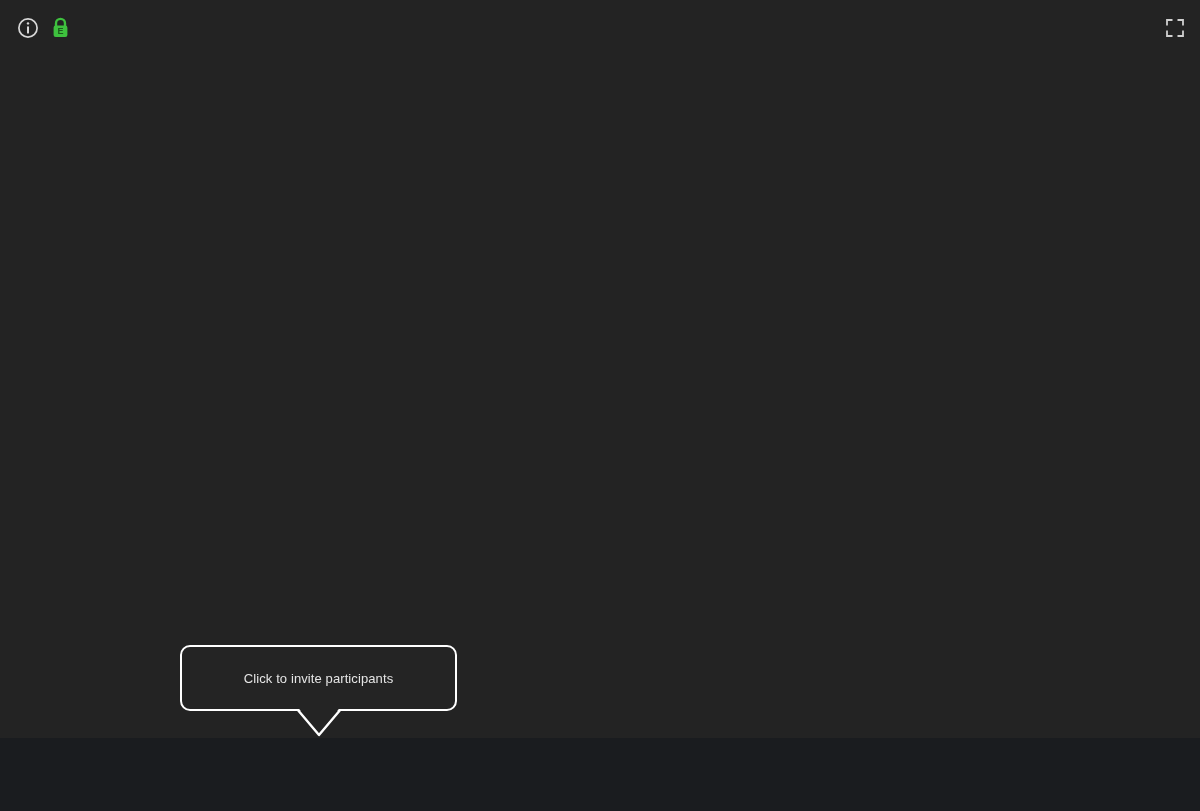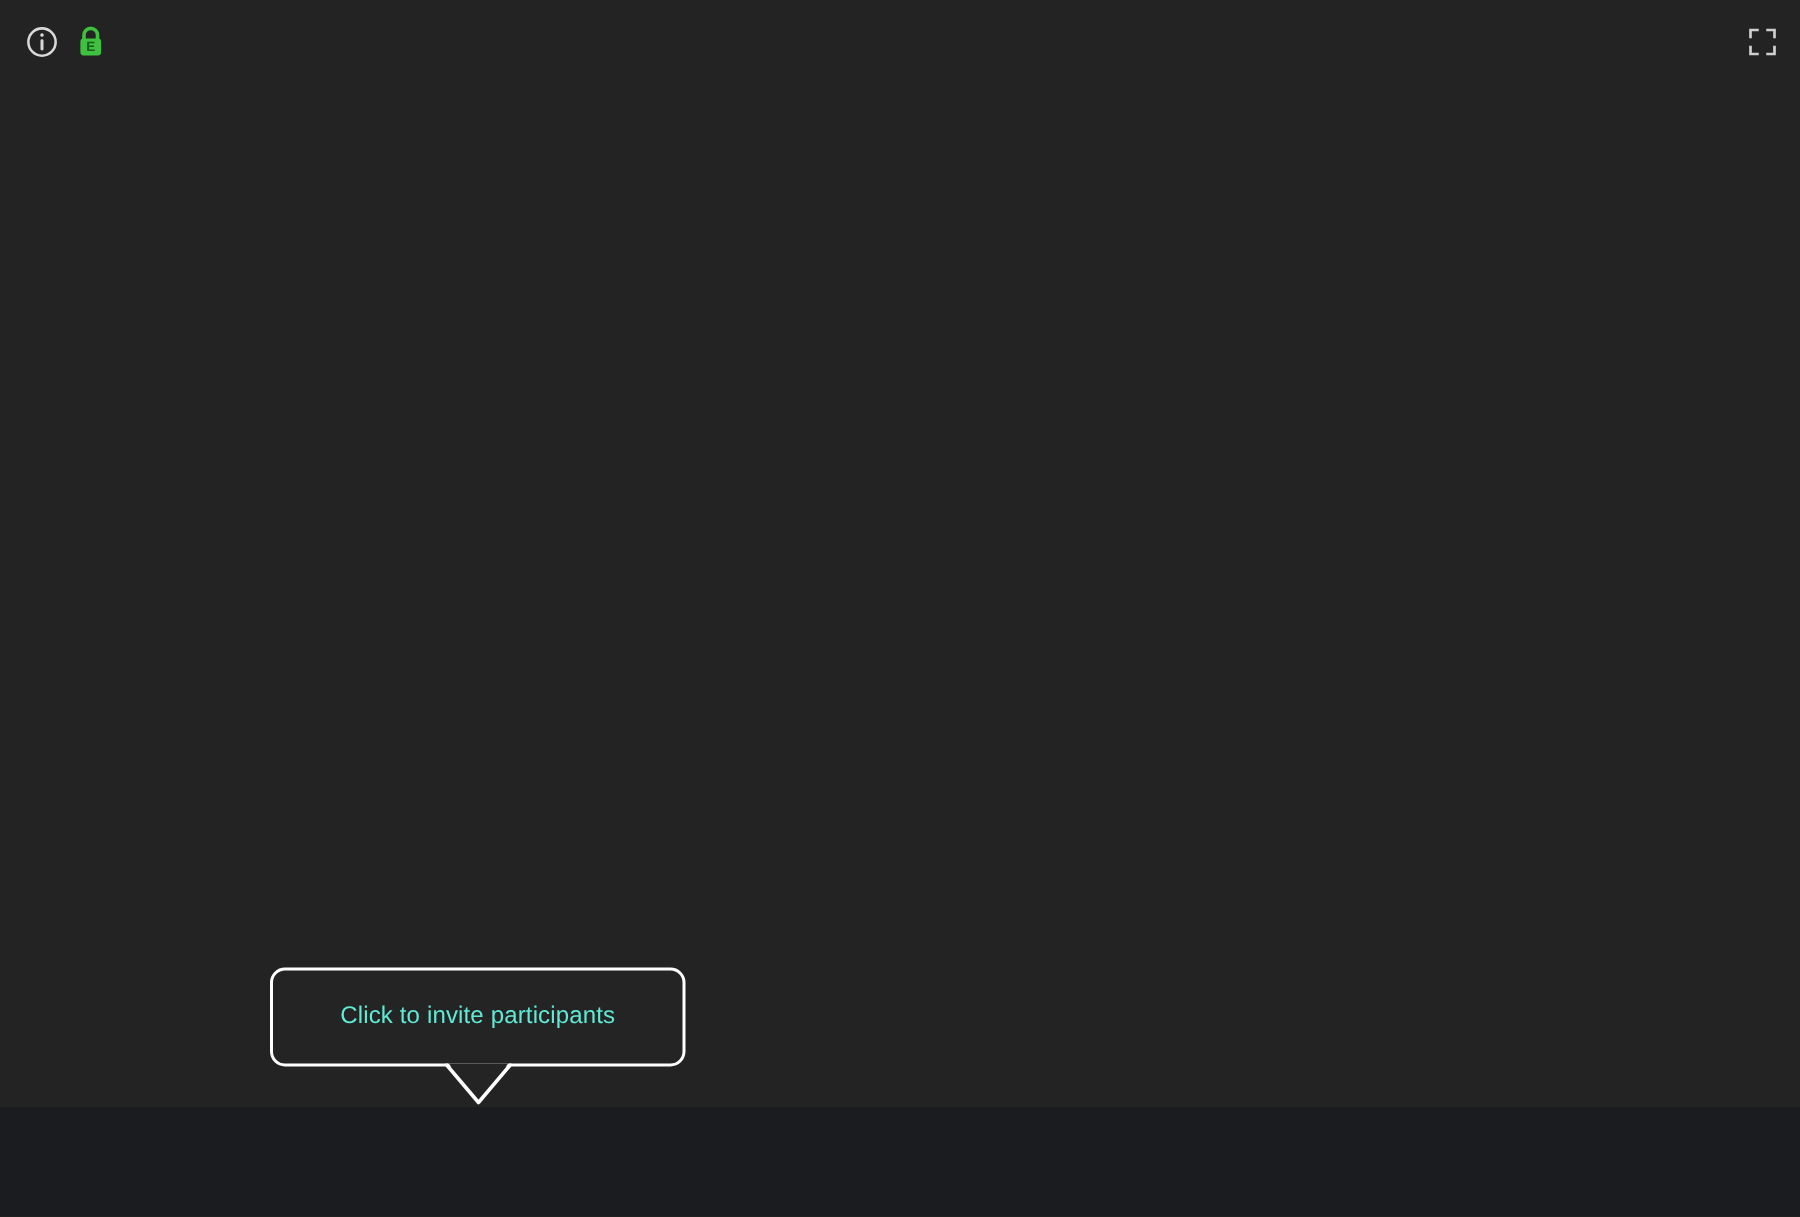--- a/index.html
+++ b/index.html
@@ -79,22 +79,22 @@
     background: #242424;
     border: 2px solid #ffffff;
     border-radius: 10px;
     display: flex;
     align-items: center;
     justify-content: center;
     z-index: 30;
   }
 
   #invite-tooltip .tip-text {
-    color: #5eead4;
-    font-size: 16px;
+    color: #e5e5e5;
+    font-size: 13px;
     letter-spacing: 0.1px;
     white-space: nowrap;
   }
 
   
   #tooltip-arrow {
     position: absolute;
     left: 295px;
     top: 709px;
     width: 48px;

